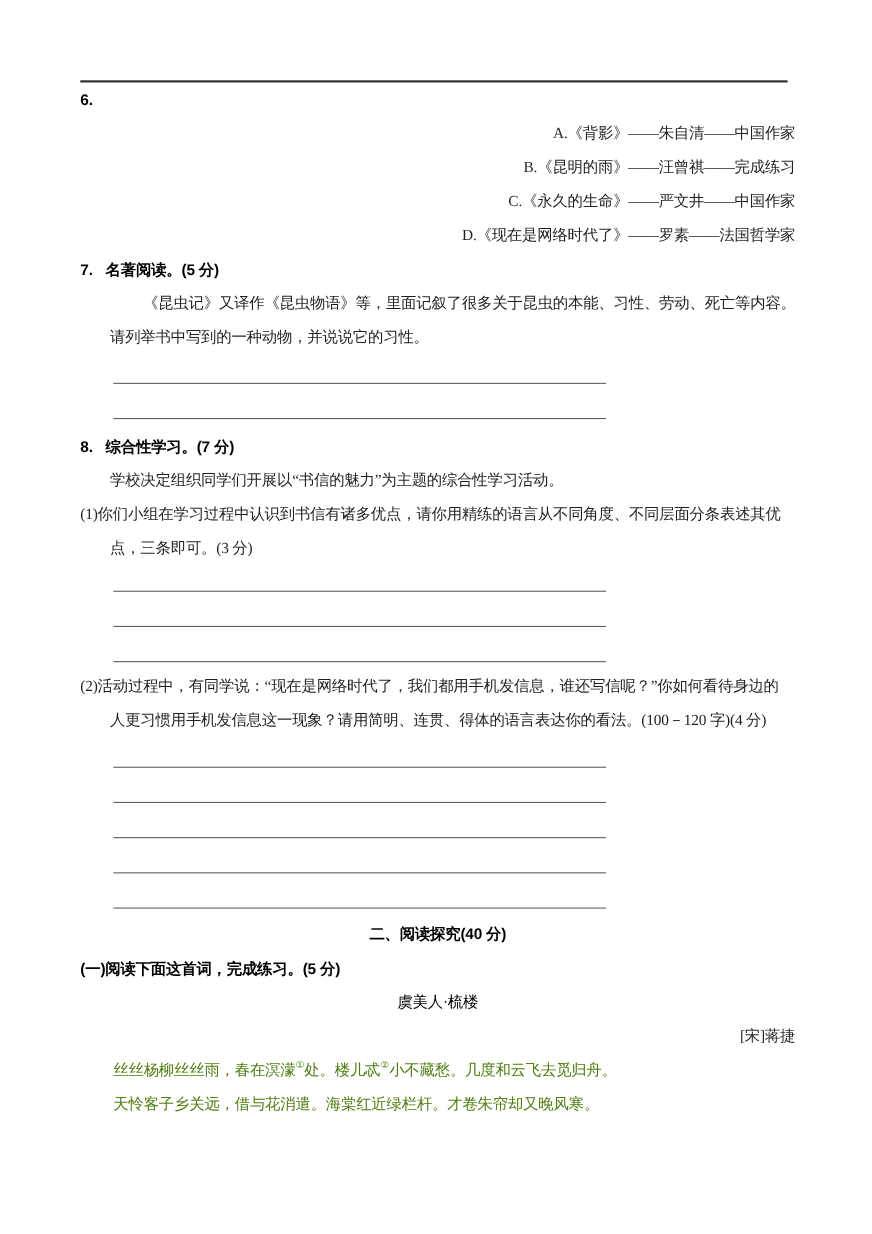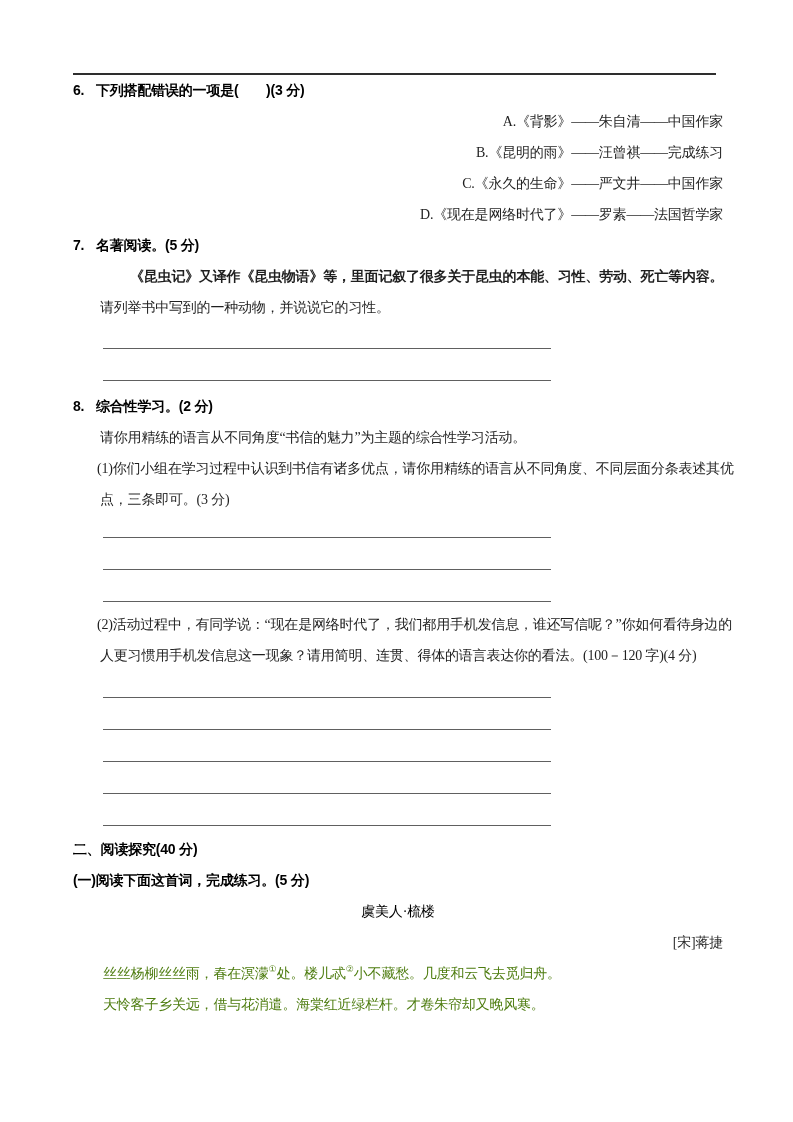--- a/index.html
+++ b/index.html
@@ -21,55 +21,54 @@
     display:flex;
     font-family:"Liberation Sans","DejaVu Sans",sans-serif;
     font-weight:700; color:#000;
     white-space:nowrap;
   }
   .q-num { flex:0 0 23px; width:23px; }
 
   .options .option { padding-left:23px; white-space:nowrap;text-align:right; }
 
   .para .line, .subq .line, .poem-line { white-space:nowrap; }
-  .para .first { padding-left:57px;font-weight:bold; }
+  .para .first { padding-left:57px; }
   .para .cont  { padding-left:27px; }
-  .subq .flush { padding-left:0;margin-left:24px; }
+  .subq .flush { padding-left:0; }
   .subq .contd { padding-left:27px; }
 
   .blank-group .answer-line {
     height:31px; width:448px; margin-left:30px;
     border-bottom:1px solid #606060;
   }
   .mt-q7b  { margin-top:-6px; }
   .mt-q8   { margin-top:10px; }
   .mt-s1b  { margin-top:-9px; }
   .mt-sub2 { margin-top:7px; }
   .mt-s2b  { margin-top:-5px; }
-  .mt-sec  { margin-top:8px; }
+  .mt-sec  { margin-top:8px;text-align:center; }
 
   .section-heading, .section-sub {
     font-family:"Liberation Sans","DejaVu Sans",sans-serif;
     font-weight:700; color:#000; white-space:nowrap;
   }
   .poem-title  { text-align:center; font-weight:400; color:#000; }
   .poem-author { text-align:right; color:#2a2a2a; }
   .poem-line   { padding-left:30px; color:#4d7c0f; }
   sup { font-size:9px; letter-spacing:0; line-height:0; vertical-align:super; }
 </style>
 </head>
 <body>
 
 <div class="page">
 
   <div class="top-rule"></div>
 
   <div class="q-heading">
     <span class="q-num">6.</span>
-    <span class="q-title">下列搭配错误的一项是(　　)(3 分)</span>
   </div>
   <div class="options">
     <div class="option">A.《背影》——朱自清——中国作家</div>
     <div class="option">B.《昆明的雨》——汪曾祺——完成练习</div>
     <div class="option">C.《永久的生命》——严文井——中国作家</div>
     <div class="option">D.《现在是网络时代了》——罗素——法国哲学家</div>
   </div>
 
   <div class="q-heading">
     <span class="q-num">7.</span>
@@ -79,24 +78,24 @@
     <div class="line first">《昆虫记》又译作《昆虫物语》等，里面记叙了很多关于昆虫的本能、习性、劳动、死亡等内容。</div>
     <div class="line cont">请列举书中写到的一种动物，并说说它的习性。</div>
   </div>
   <div class="blank-group mt-q7b">
       <div class="answer-line"></div>
       <div class="answer-line"></div>
     </div>
 
   <div class="q-heading mt-q8">
     <span class="q-num">8.</span>
-    <span class="q-title">综合性学习。(2 分)</span>
+    <span class="q-title">综合性学习。(7 分)</span>
   </div>
   <div class="para">
-    <div class="line cont">请你用精练的语言从不同角度“书信的魅力”为主题的综合性学习活动。</div>
+    <div class="line cont">学校决定组织同学们开展以“书信的魅力”为主题的综合性学习活动。</div>
   </div>
   <div class="subq">
     <div class="line flush">(1)你们小组在学习过程中认识到书信有诸多优点，请你用精练的语言从不同角度、不同层面分条表述其优</div>
     <div class="line contd">点，三条即可。(3 分)</div>
   </div>
   <div class="blank-group mt-s1b">
       <div class="answer-line"></div>
       <div class="answer-line"></div>
       <div class="answer-line"></div>
     </div>

